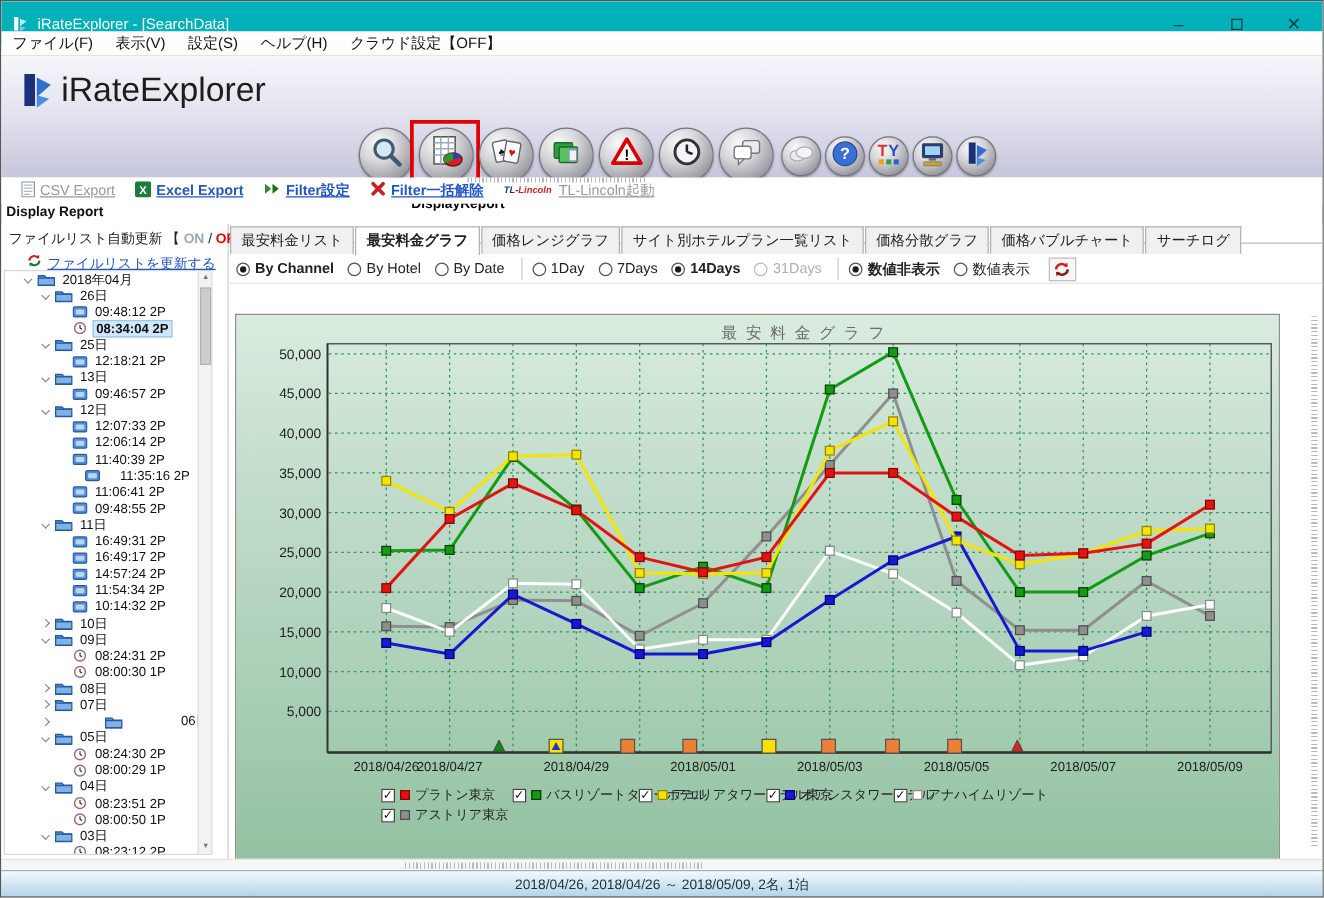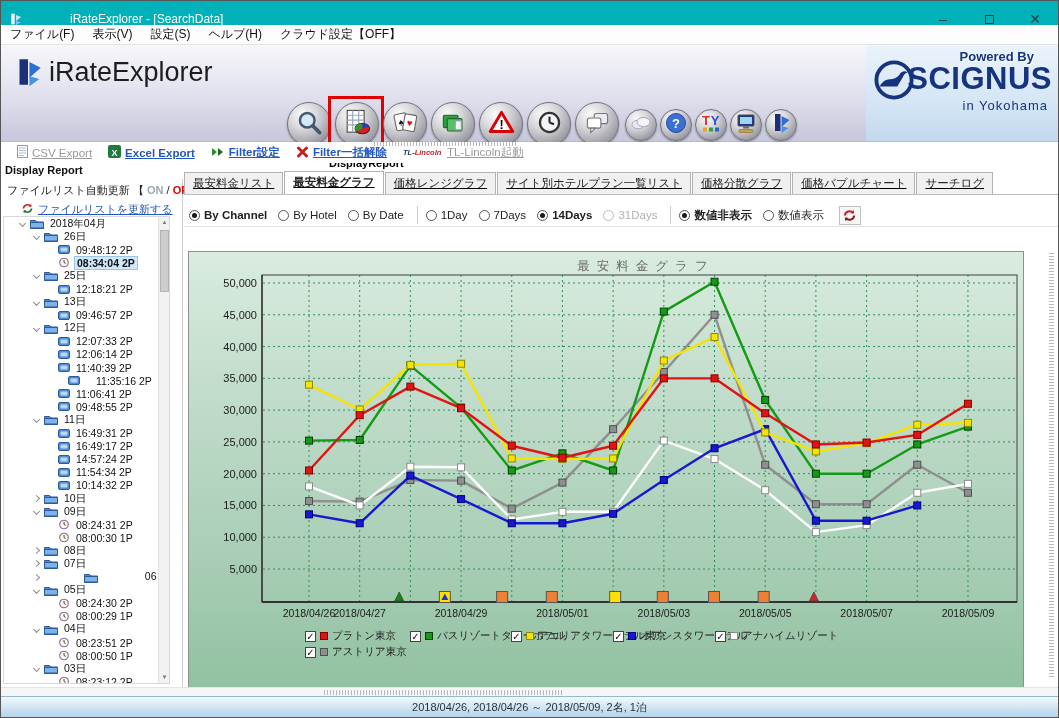--- a/index.html
+++ b/index.html
@@ -1,20 +1,20 @@
 <!DOCTYPE html>
 <html><head>
 <meta charset="utf-8">
 <style>
   html,body{margin:0;padding:0;background:#888;}
   *{box-sizing:border-box;font-family:"Liberation Sans","DejaVu Sans",sans-serif;}
   #app{position:relative;width:1059px;height:718px;background:#fff;overflow:hidden;border:1px solid #555;}
 
   
-  .titlebar{position:absolute;left:0;top:0;right:0;height:36px;background:#00b1ba;display:flex;align-items:center;color:#fff;font-size:12px;gap:40px;}
+  .titlebar{position:absolute;left:0;top:0;right:0;height:36px;background:#00b1ba;display:flex;align-items:center;color:#fff;font-size:12px;}
   .titlebar .appico{width:16px;height:16px;margin:0 6px 0 7px;}
   .wbtns{margin-left:auto;display:flex;height:100%;}
   .wbtn{width:46px;display:flex;align-items:center;justify-content:center;color:#0b3c40;font-size:14px;cursor:default;}
   .maxbox{width:9px;height:9px;border:1.5px solid #0b3c40;display:inline-block;}
 
   
   .menubar{position:absolute;left:0;top:24px;right:0;height:20px;background:#fdfdfd;border-bottom:1px solid #e3e3e3;display:flex;align-items:center;font-size:12px;color:#111;}
   .menu-item{padding:0 9px;height:100%;display:flex;align-items:center;}
 
   
@@ -63,21 +63,21 @@
   .chev.none{visibility:hidden;}
   .ticon{margin-right:4px;flex:none;display:inline-flex;}
   .tlabel{padding:0 2px;}
   .trow.selected .tlabel{background:#cfe7fb;border:1px solid #9cc6e8;font-weight:bold;}
   .vtrack{position:absolute;right:0;top:0;bottom:0;width:11px;background:#f2f2f2;border-left:1px solid #e0e0e0;}
   .varrow{position:absolute;left:0;width:11px;height:11px;font-size:6px;color:#777;text-align:center;line-height:11px;}
   .vthumb{position:absolute;left:1px;top:13px;width:9px;height:62px;background:#cdcdcd;border:1px solid #b2b2b2;}
 
   
   .main{position:absolute;left:183px;top:178px;right:0;bottom:30px;background:#fff;}
-  .tabrow{position:absolute;left:0;right:0;height:14px;display:flex;align-items:flex-end;border-bottom:1px solid #bdbdbd;font-size:11.5px;text-decoration:underline;}
+  .tabrow{position:absolute;left:0;right:0;height:14px;display:flex;align-items:flex-start;border-bottom:1px solid #bdbdbd;font-size:11.5px;}
   #tabs1{top:2px;}
   #tabs2{top:48px;}
   .tab{padding:3px 8px 3px;background:#f0f0f0;border:1px solid #b3b3b3;border-bottom:none;margin-right:1px;color:#222;position:relative;}
   .tab.active{background:#fff;font-weight:bold;padding-bottom:4px;z-index:2;}
   .filterrow{position:absolute;left:0;right:0;top:25px;height:23px;display:flex;align-items:center;font-size:11.5px;color:#222;padding-left:5px;border-bottom:1px solid #e2e2e2;}
   .ropt{display:flex;align-items:center;margin-right:11px;}
   .radio{width:11px;height:11px;border-radius:50%;border:1px solid #555;background:#fff;margin-right:4px;flex:none;}
   .radio.sel::after{content:"";display:block;width:5px;height:5px;border-radius:50%;background:#1a1a1a;margin:2px;}
   .ropt.dis{color:#b0b0b0;}
   .ropt.dis .radio{border-color:#bbb;}
@@ -250,29 +250,20 @@
         <div class="tbwrap small">
           <div class="circle-btn">
             <span><svg viewBox="0 0 24 24" width="24" height="24">
                 <path d="M6 3 h5.5 v17 h-5.5 z" fill="#1b2f7a"></path>
                 <path d="M12.5 5 l8 4 -8 7 z" fill="#2f6fd0"></path>
                 <path d="M12.5 15 l7 2 -7 5 z" fill="#4a90e0"></path>
               </svg></span>
           </div>
         </div>
       </div>
-    <div class="brand">
-      <span class="swan"><svg viewBox="0 0 40 40" width="44" height="44">
-            <circle cx="20" cy="20" r="16" fill="none" stroke="#16337f" stroke-width="3.5"></circle>
-            <path d="M7 26 C13 15 19 23 25 15 C27 11.5 31 11.5 32 13.5 C30 13.5 29 15.5 28 17.5 L23 26 Z" fill="#16337f"></path>
-          </svg></span>
-      <span class="powered">Powered By</span>
-      <span class="bname">SCIGNUS</span>
-      <span class="bloc">in Yokohama</span>
-    </div>
   </div>
 
   <div class="exportbar">
     <div class="dots-h1"></div>
     <span id="export-links" style="display:flex;align-items:center;">
         <span class="xlink disabled">
           <span><svg width="11" height="13">
               <rect x="0.5" y="0.5" width="10" height="12" fill="#fff" stroke="#999"></rect>
               <path d="M2 3h7M2 5.5h7M2 8h7M2 10.5h5" stroke="#aabbcc" stroke-width="1"></path>
             </svg></span>

